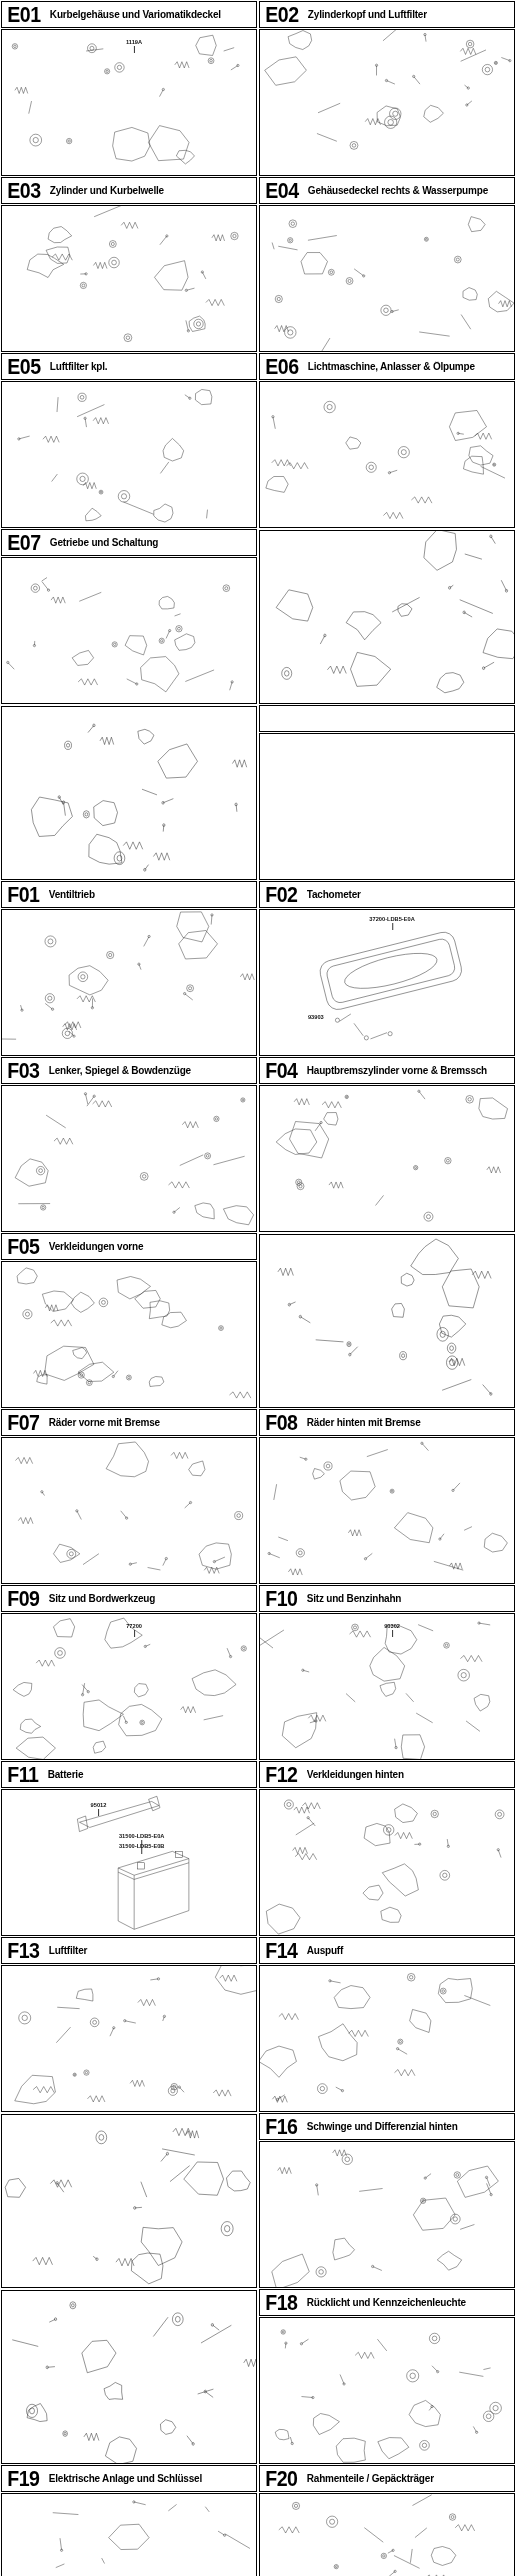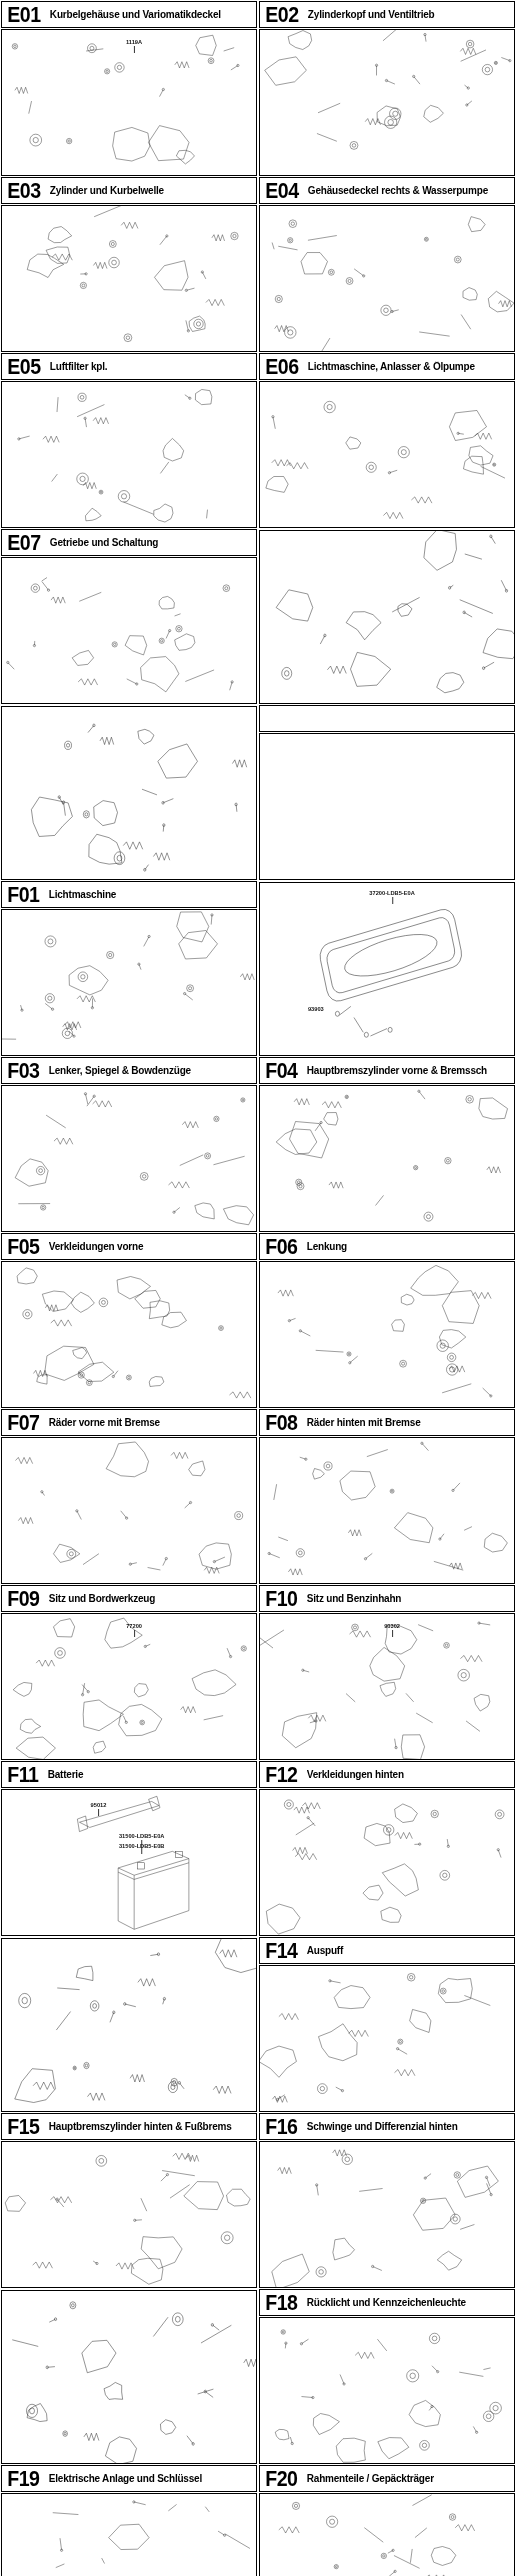--- a/index.html
+++ b/index.html
@@ -53,21 +53,21 @@
           <line x1="196.22155824303627" y1="36.208501600660384" x2="162.92970335669816" y2="40.47094696108252" stroke-width="0.55"></line>
           <circle cx="404.92141792178154" cy="59.0960480584763" r="5.6024005122017115"></circle>
           <circle cx="404.92141792178154" cy="59.0960480584763" r="2.5210802304907705"></circle>
         </svg>
         <div class="plabel" style="left: 52%; top: 6%;"><span>1119A</span><i class="lead"></i></div>
       </div>
   </section>
     <section class="cell">
     <div class="hdr">
       <span class="code">E02</span>
-      <span class="title">Zylinderkopf und Ventiltrieb</span>
+      <span class="title">Zylinderkopf und Luftfilter</span>
     </div>
     <div class="fig">
         <svg viewBox="0 0 492 278" preserveAspectRatio="none">
           <line x1="238.20236857235432" y1="20.796730045694858" x2="271.4998022718355" y2="-7.625846262555569" stroke-width="0.55"></line>
           <polygon points="89.83500613926114,77.49150769365951 67.2125778589804,99.56060497033981 30.446711815687664,106.36923393997651 9.070666855154748,77.49463669997117 36.95413344362426,57.64051247771778 69.94674513325971,51.62303851704472"></polygon>
           <polygon points="100.0690863757807,20.00204426655546 94.55955896771476,30.452041605003032 82.86494695273606,37.57114813768192 69.15514709724124,33.63382022108206 57.48069527043703,26.267121518607468 54.42557673424794,12.851285510298773 69.55703261307184,6.932810621104377 83.17624071581969,1.0003477014359667 97.58721269908452,7.515031152108683"></polygon>
           <circle cx="406.9842796176672" cy="27.02366721443832" r="7.419528442667797"></circle>
           <circle cx="406.9842796176672" cy="27.02366721443832" r="3.338787799200509"></circle>
           <path d="M 388.05002439022064 41.12570631830022 L 393.07394985994324 35.12570631830022 L 398.09787532966584 47.12570631830022 L 403.12180079938844 35.12570631830022 L 408.14572626911104 47.12570631830022 L 413.16965173883364 35.12570631830022 L 418.19357720855623 47.12570631830022"></path>
           <circle cx="262.02304081618786" cy="161.07578982552513" r="11.065856052562594"></circle>
@@ -375,21 +375,21 @@
     <section class="cell">
     <div class="hdr">
       <span class="code"></span>
       <span class="title"></span>
     </div>
     <div class="fig"></div>
   </section>
     <section class="cell">
     <div class="hdr">
       <span class="code">F01</span>
-      <span class="title">Lichtmaschine</span>
+      <span class="title">Ventiltrieb</span>
     </div>
     <div class="fig">
         <svg viewBox="0 0 492 278" preserveAspectRatio="none">
           <polygon points="400.5894890341097,31.651340649463236 387.4270538620545,61.46288806730004 350.59918422821625,52.87088681472905 338.42587058996645,31.65337791790306 345.8866761440987,3.9128929061789037 386.13623203091936,3.616285010291108"></polygon>
           <line x1="405.1814508885145" y1="28.01194145111367" x2="406.73562124048385" y2="9.545162181085573"></line>
           <circle cx="406.73562124048385" cy="9.545162181085573" r="2.2"></circle>
           <circle cx="126.67505723237991" cy="237.36943110032007" r="9.897111838683486"></circle>
           <circle cx="126.67505723237991" cy="237.36943110032007" r="4.453700327407569"></circle>
           <line x1="274.4934057146311" y1="70.06951349787414" x2="284.91445716871755" y2="50.93901480178833"></line>
           <circle cx="284.91445716871755" cy="50.93901480178833" r="2.2"></circle>
@@ -419,20 +419,24 @@
           <circle cx="92.6771043241024" cy="169.75388870714232" r="8.868704444495961"></circle>
           <circle cx="92.6771043241024" cy="169.75388870714232" r="3.9909170000231824"></circle>
           <circle cx="156.66530169546604" cy="128.44911600463092" r="9.298364149639383"></circle>
           <circle cx="156.66530169546604" cy="128.44911600463092" r="4.184263867337722"></circle>
           <circle cx="209.55992156267166" cy="86.62129001645371" r="6.961162033025175"></circle>
           <circle cx="209.55992156267166" cy="86.62129001645371" r="3.132522914861329"></circle>
         </svg>
       </div>
   </section>
     <section class="cell">
+    <div class="hdr">
+      <span class="code">F02</span>
+      <span class="title">Tachometer</span>
+    </div>
     <div class="fig">
         <svg viewBox="0 0 492 278" preserveAspectRatio="none">
           <g transform="rotate(-14 250 120)">
             <rect x="120" y="70" width="268" height="96" rx="22"></rect>
             <rect x="132" y="82" width="244" height="72" rx="16"></rect>
             <ellipse cx="254" cy="118" rx="92" ry="26"></ellipse>
           </g>
           <circle cx="150" cy="212" r="4"></circle>
           <line x1="154" y1="214" x2="176" y2="200"></line>
           <circle cx="206" cy="246" r="4"></circle>
@@ -554,24 +558,20 @@
           <polygon points="216.61356973332008,211.9596730438061 193.18250129813663,229.05432498163958 167.83434783148,229.9898054562701 147.20699515283616,211.9621663610927 169.84996844686637,196.72938387855464 194.64858931828704,192.8255075695799"></polygon>
           <path d="M 440.64103239774704 255.84320114506409 L 447.5314647029154 249.84320114506409 L 454.42189700808376 261.8432011450641 L 461.3123293132521 249.84320114506409 L 468.2027616184205 261.8432011450641 L 475.09319392358884 249.84320114506409 L 481.9836262287572 261.8432011450641"></path>
           <polygon points="324.74826347925386,92.7804079730995 319.6390971068432,103.94822283293733 305.6794366421093,105.8153935454786 285.34664182642354,109.04830071743919 287.4511520959705,92.7817590499519 286.6691835969215,77.57633159463771 305.6755076470923,74.50929079803305 323.08702229684195,78.8492186011014"></polygon>
           <polygon points="313.61356216938043,230.84792643086985 306.31278662314367,237.70266542491245 297.744392908547,238.22136569426786 286.832277702259,239.5784903009068 285.13164560867614,230.84886129227476 289.05346668991405,223.89713726919013 297.74213666189087,220.31831457177617 309.62031481458416,221.34376573674174"></polygon>
           <polygon points="178.9017898149856,79.14319122955203 165.88226996372597,89.76516953874356 152.60521429627144,96.97021419368583 140.76749109467198,88.61386006773581 134.27221808185138,79.14455004736494 139.64908892333008,68.7815171937923 152.60051513046923,58.03615664793945 168.5812744334439,66.35737164083388"></polygon>
           <polygon points="164.0150320213605,174.83169627189636 160.05397794056023,179.71920264923736 155.2257390677132,185.95808949333195 145.97012298547978,184.25909902563401 139.2418590260442,178.7725920861368 136.95100365887137,170.22624320138814 147.25576513758426,167.18925684341784 155.07077848226783,164.39688964348628 161.36285175972978,169.0634358863575"></polygon>
         </svg>
       </div>
   </section>
     <section class="cell">
-    <div class="hdr">
-      <span class="code">F06</span>
-      <span class="title">Lenkung</span>
-    </div>
     <div class="fig">
         <svg viewBox="0 0 492 278" preserveAspectRatio="none">
           <line x1="97.4750338345766" y1="142.3793229535222" x2="78.1103842423118" y2="132.40684677718707"></line>
           <circle cx="78.1103842423118" cy="132.40684677718707" r="2.2"></circle>
           <polygon points="298.5187531501359,73.0889086658135 294.37239591284816,80.10294970285878 284.62228096964077,82.7575998908378 273.9134479681914,78.27813151419647 273.5598494528096,67.76595479485303 284.21432726404197,61.99945368230067 294.59428598241317,65.8495350646749"></polygon>
           <line x1="189.233707010746" y1="181.06870449148118" x2="173.99919755081058" y2="193.86652599390837"></line>
           <circle cx="173.99919755081058" cy="193.86652599390837" r="2.2"></circle>
           <circle cx="353.85933624207973" cy="161.0240385895595" r="11.10766425426118"></circle>
           <circle cx="353.85933624207973" cy="161.0240385895595" r="4.998448914417532"></circle>
           <polygon points="424.5349395092211,83.94750722683966 412.953121729864,118.16903460944528 365.94736844986346,114.86103094393997 353.14271536158003,83.95010978351905 369.7801120799087,58.35650012318446 409.0477492902614,55.12470376615265"></polygon>
@@ -813,20 +813,24 @@
           <circle cx="55.91933983564377" cy="27.877092505805194" r="3.9412958590546623"></circle>
           <line x1="107.04302172362804" y1="69.22441134322435" x2="93.26174300560254" y2="53.364298460621825"></line>
           <circle cx="93.26174300560254" cy="53.364298460621825" r="2.2"></circle>
           <circle cx="357.9528488665819" cy="164.09806667175144" r="9.385535181965679"></circle>
           <circle cx="357.9528488665819" cy="164.09806667175144" r="4.223490831884556"></circle>
           <path d="M 261.21151231229305 87.66407758463174 L 266.8593970260117 81.66407758463174 L 272.5072817397304 93.66407758463174 L 278.15516645344906 81.66407758463174 L 283.8030511671677 93.66407758463174 L 289.4509358808864 81.66407758463174 L 295.09882059460506 93.66407758463174"></path>
         </svg>
       </div>
   </section>
     <section class="cell">
+    <div class="hdr">
+      <span class="code">F13</span>
+      <span class="title">Luftfilter</span>
+    </div>
     <div class="fig">
         <svg viewBox="0 0 492 278" preserveAspectRatio="none">
           <path d="M 263.17084005475044 70.32840206101537 L 268.82269017212093 64.32840206101537 L 274.4745402894914 76.32840206101537 L 280.1263904068619 64.32840206101537 L 285.7782405242324 76.32840206101537 L 291.4300906416029 64.32840206101537 L 297.08194075897336 76.32840206101537"></path>
           <circle cx="331.00780583918095" cy="240.0860804822296" r="8.878180820960552"></circle>
           <circle cx="331.00780583918095" cy="240.0860804822296" r="3.9951813694322484"></circle>
           <path d="M 60.220436066389084 237.90287583880126 L 67.07298204419203 231.90287583880126 L 73.92552802199498 243.90287583880126 L 80.77807399979793 231.90287583880126 L 87.63061997760087 243.90287583880126 L 94.48316595540382 231.90287583880126 L 101.33571193320677 243.90287583880126"></path>
           <polygon points="176.10689537585156,54.58149829786271 176.03632816083575,67.44782855821748 160.3819962717186,64.49593091581797 143.8587465679547,62.038246523974095 147.64921110040763,48.58820172337328 160.4088782278359,44.7696939510476 173.5954667147251,44.159668644516806"></polygon>
           <line x1="352.7164154946804" y1="242.84756242344156" x2="343.5315424427641" y2="233.07138358692615"></line>
           <circle cx="343.5315424427641" cy="233.07138358692615" r="2.2"></circle>
           <line x1="259.2279414832592" y1="109.78639573929831" x2="237.79294809142604" y2="105.28623405433305"></line>
@@ -888,24 +892,20 @@
           <line x1="285.01392635703087" y1="169.74276568274945" x2="266.5063639040356" y2="159.10120563657892"></line>
           <circle cx="266.5063639040356" cy="159.10120563657892" r="2.2"></circle>
           <polygon points="213.17395206676804,60.422592802438885 200.53198579074984,79.93697386613304 176.13912636246528,81.95615104571635 152.19349652583477,79.58076151565605 143.74656355906257,60.42499373979739 157.6005122418242,45.596133796103054 176.1339172599806,37.615768389226346 199.46072038124717,41.758268379551254"></polygon>
           <polygon points="70.5886482777359,183.65780390892178 52.40124436202143,196.16371038443015 36.7699031155644,214.15528014244558 19.971452494123376,197.0970192132793 -2.8189000479386195,183.6607382138075 11.68971754266111,163.59971497397146 36.76299824047629,154.07773240566155 63.91487765308331,161.9333676060957"></polygon>
           <circle cx="292.866448789835" cy="21.609837386757135" r="7.329846856417134"></circle>
           <circle cx="292.866448789835" cy="21.609837386757135" r="3.2984310853877106"></circle>
         </svg>
       </div>
   </section>
     <section class="cell">
-    <div class="hdr">
-      <span class="code">F15</span>
-      <span class="title">Hauptbremszylinder hinten &amp; Fußbrems</span>
-    </div>
     <div class="fig">
         <svg viewBox="0 0 492 278" preserveAspectRatio="none">
           <line x1="176.6283173263073" y1="229.0490388018079" x2="183.9201750062921" y2="233.7361826435434"></line>
           <circle cx="183.9201750062921" cy="233.7361826435434" r="2.2"></circle>
           <polygon points="311.7372178430235,244.5284464820288 308.6172267871822,265.1161094191269 284.3664283874596,273.6480518560211 265.5656098750237,261.6865910228423 250.6588871009534,252.47603456101257 251.6595387649378,236.87671217412455 264.85728205466387,226.39643505158176 282.5339999426897,223.69804805374486 306.09068068193255,225.62962104367838"></polygon>
           <circle cx="436.1121673732996" cy="184.25062835402787" r="11.55017191870138"></circle>
           <circle cx="436.1121673732996" cy="184.25062835402787" r="5.197577363415621"></circle>
           <line x1="307.77548640966415" y1="75.34032368659973" x2="320.45239167840907" y2="62.73921535828061"></line>
           <circle cx="320.45239167840907" cy="62.73921535828061" r="2.2"></circle>
           <line x1="269.0211442857981" y1="108.10934115480632" x2="280.38543624803424" y2="133.0614585680887" stroke-width="0.55"></line>

